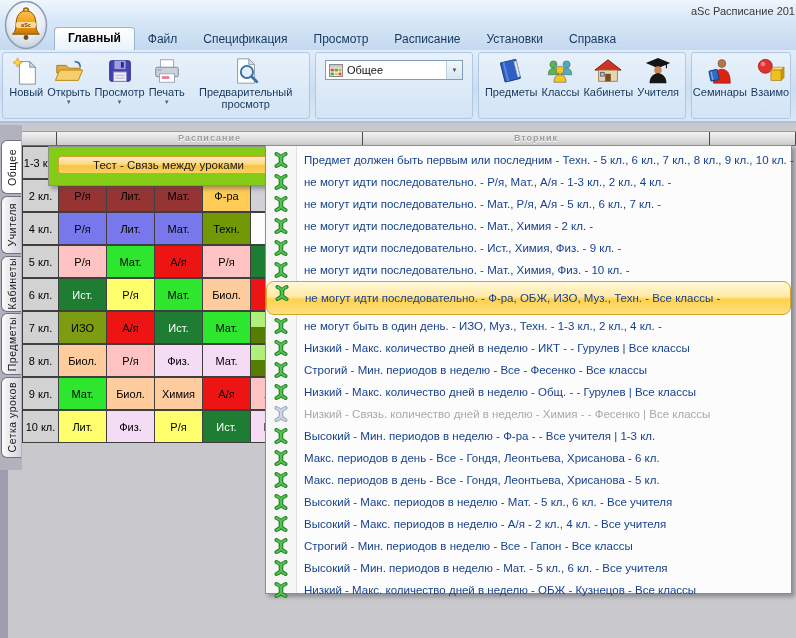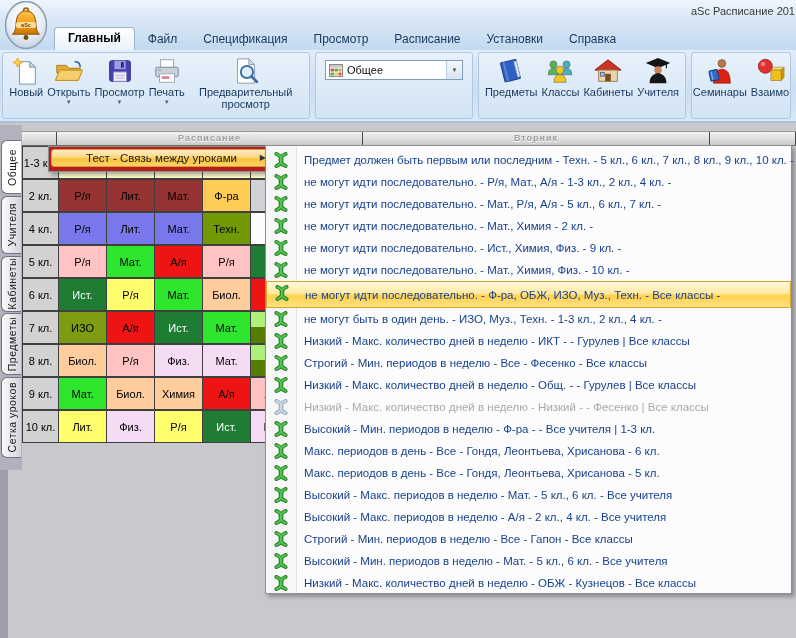--- a/index.html
+++ b/index.html
@@ -48,35 +48,35 @@
     background:linear-gradient(#f2f2f2,#cccccc);border-top:1px solid #9a9a9a;border-bottom:1px solid #6e6e6e;}
   .dh-sec{position:absolute;top:0;height:13px;border-right:1px solid #4a4a4a;text-align:center;
     font-size:9px;font-weight:bold;letter-spacing:1px;color:#9d9d9d;text-shadow:0 1px 0 #fff;
     line-height:13px;overflow:hidden;box-sizing:border-box;}
   
   .grid{position:absolute;left:22px;top:21px;display:grid;grid-template-columns:35px repeat(5,47px);
     grid-auto-rows:31px;gap:2px 1px;background:#3f3f3f;border:1px solid #3f3f3f;}
   .gcell{display:flex;align-items:center;justify-content:center;font-size:11px;color:#000;overflow:hidden;}
   .ghead{background:#d2d2d2;}
   
-  .popup1{position:absolute;left:48px;top:21px;width:221px;height:20px;background:#b91c1c;
-    border:1px solid #8e8e8e;box-shadow:3px 3px 4px rgba(70,70,85,.45);z-index:8;padding:2px;}
+  .popup1{position:absolute;left:48px;top:21px;width:221px;height:20px;background:#84cc16;
+    border:1px solid #8e8e8e;box-shadow:3px 3px 4px rgba(70,70,85,.45);z-index:8;padding:9px;}
   .p1item{height:18px;background:linear-gradient(#fdeccb,#fcd87f 45%,#f9c33e 55%,#fbd267);
     border:1px solid #d89e32;border-radius:3px;box-sizing:border-box;display:flex;align-items:center;
     justify-content:center;font-size:11.5px;color:#1a1a1a;position:relative;}
   .p1item .arr{position:absolute;right:5px;font-size:8px;color:#333;line-height:8px;}
   .submenu{position:absolute;left:265px;top:20px;width:525px;height:444px;background:#fcfcfc;
     border:1px solid #8e8e8e;box-shadow:3px 3px 4px rgba(70,70,85,.45);z-index:9;
     padding-top:3px;box-sizing:content-box;}
   .gutter{position:absolute;left:0;top:0;bottom:0;width:30px;background:#f7f7f7;border-right:1px solid #e2e2e2;}
   .mitem{position:relative;height:22px;display:flex;align-items:center;padding-left:38px;
     font-size:11.5px;color:#17418e;white-space:nowrap;z-index:1;box-sizing:border-box;}
   .mitem svg{position:absolute;left:7px;top:3px;}
   .mitem.hl{background:linear-gradient(#fff8da,#ffe9a4 45%,#ffd24d 55%,#ffe083);
-    border:1px solid #d7a42c;border-radius:0;height:27px;}
+    border:1px solid #d7a42c;border-radius:8px;height:34px;}
   .mitem.dis{color:#a9a9a9;}
 </style>
 </head>
 <body>
 
 <div id="app">
   <div class="titlebar">
     <div class="title">aSc Расписание 201</div>
   </div>
 
@@ -462,21 +462,21 @@
         </div>
         <div class="mitem dis">
           <svg width="16" height="16" viewBox="0 0 16 16">
             <g fill="none" stroke-linecap="round">
               <path d="M3.5 2 C10 4.5 10 11.5 3.5 14" stroke="#93a5b8" stroke-width="4"></path>
               <path d="M12.5 2 C6 4.5 6 11.5 12.5 14" stroke="#93a5b8" stroke-width="4"></path>
               <path d="M3.5 2 C10 4.5 10 11.5 3.5 14" stroke="#cdd8e4" stroke-width="2"></path>
               <path d="M12.5 2 C6 4.5 6 11.5 12.5 14" stroke="#cdd8e4" stroke-width="2"></path>
             </g>
           </svg>
-          <span>Низкий - Макс. количество дней в неделю - Низкий -  - Фесенко | Все классы</span>
+          <span>Низкий - Связь. количество дней в неделю - Химия -  - Фесенко | Все классы</span>
         </div>
         <div class="mitem">
           <svg width="16" height="16" viewBox="0 0 16 16">
             <g fill="none" stroke-linecap="round">
               <path d="M3.5 2 C10 4.5 10 11.5 3.5 14" stroke="#1f7a1f" stroke-width="4"></path>
               <path d="M12.5 2 C6 4.5 6 11.5 12.5 14" stroke="#1f7a1f" stroke-width="4"></path>
               <path d="M3.5 2 C10 4.5 10 11.5 3.5 14" stroke="#52c452" stroke-width="2"></path>
               <path d="M12.5 2 C6 4.5 6 11.5 12.5 14" stroke="#52c452" stroke-width="2"></path>
             </g>
           </svg>

